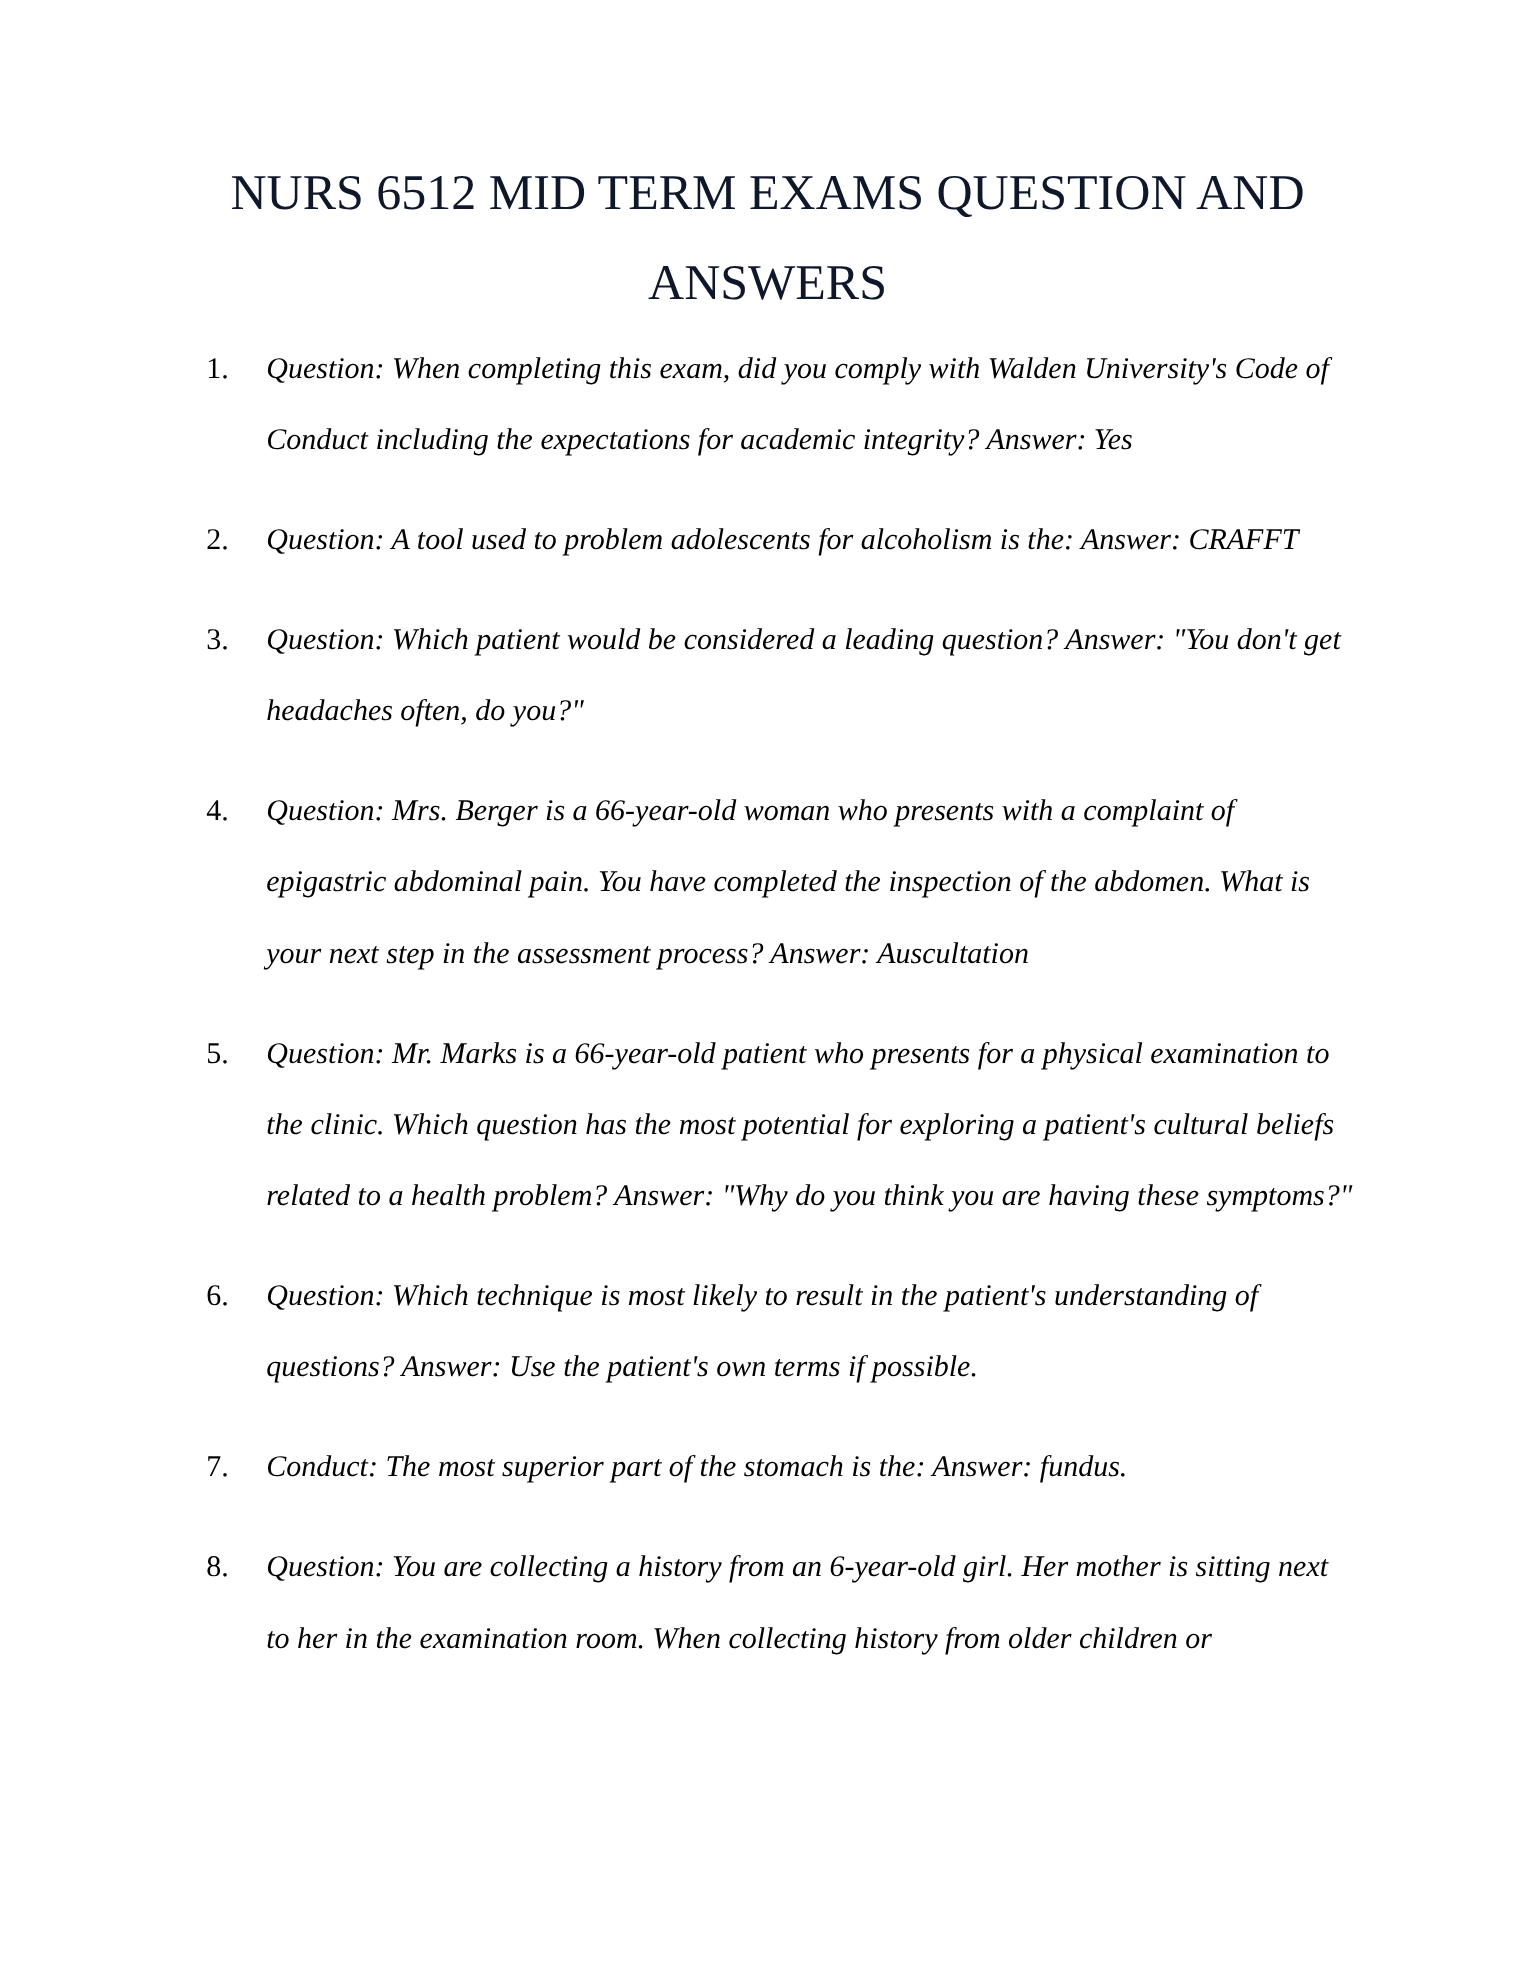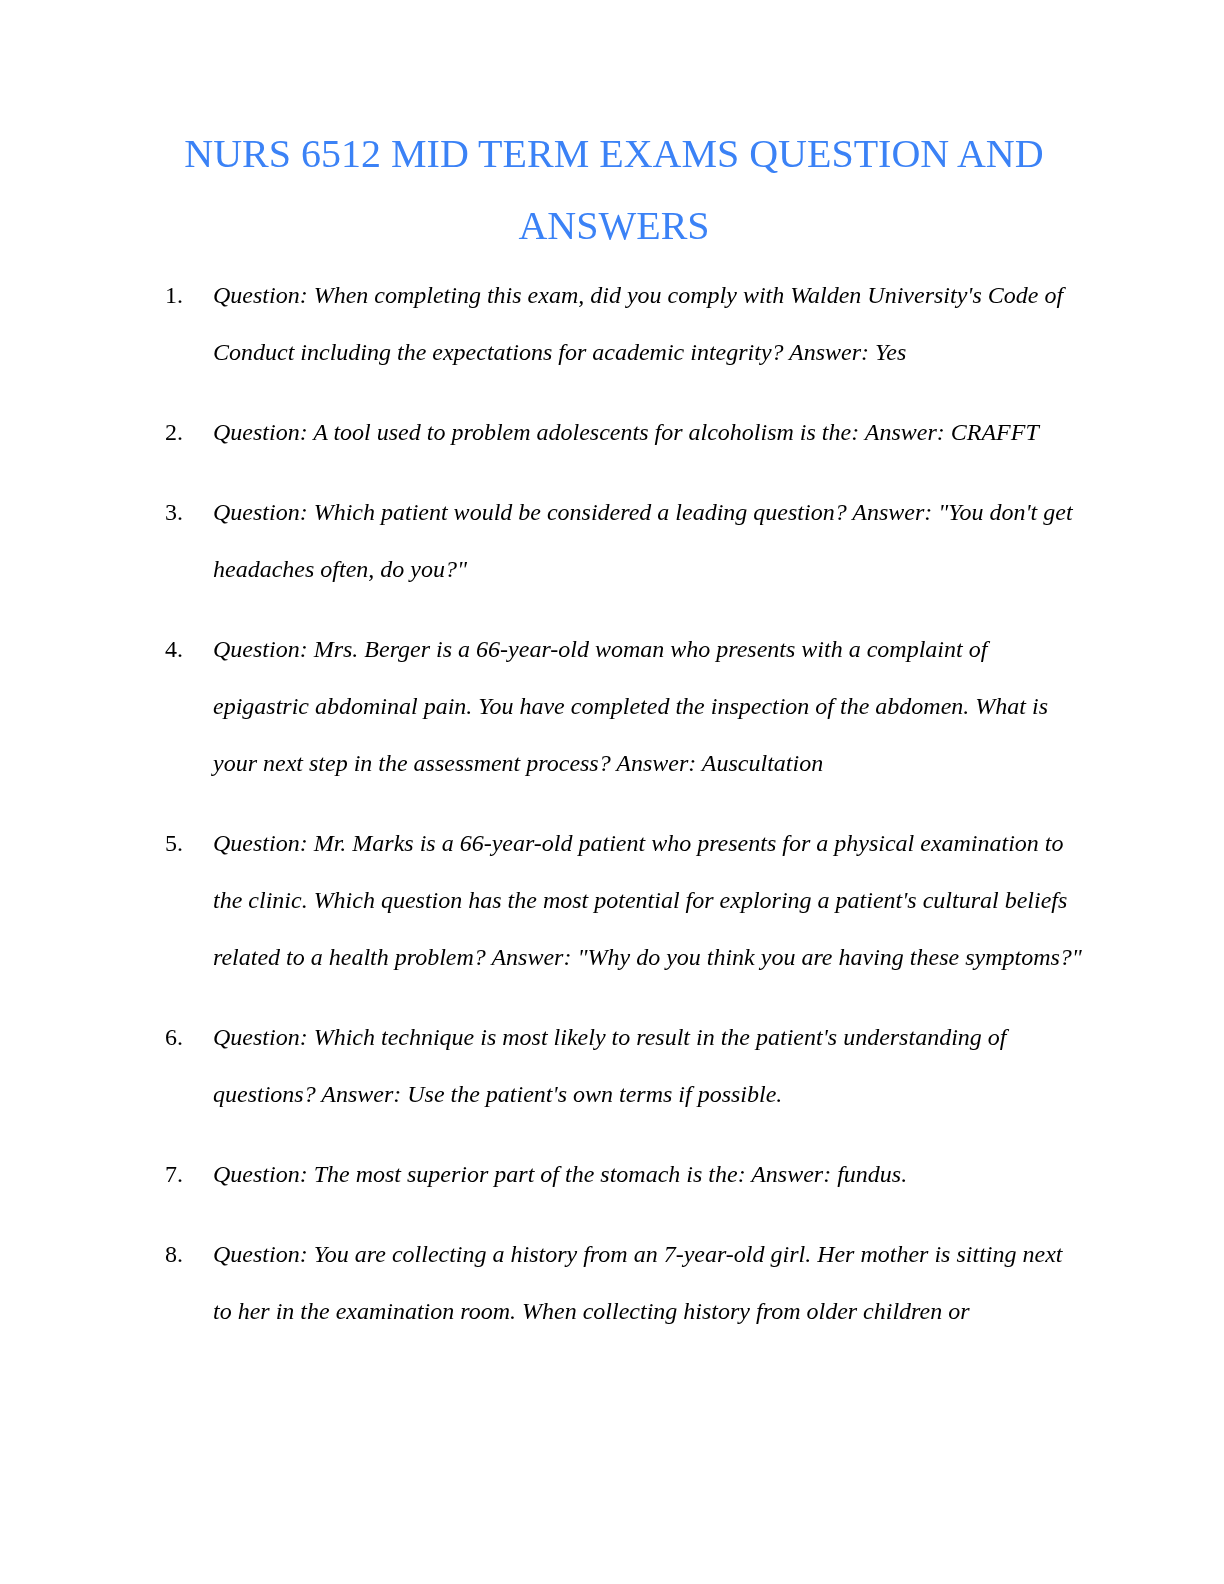--- a/index.html
+++ b/index.html
@@ -46,21 +46,21 @@
   .qa-text {
     flex: 1 1 auto;
     max-width: 871px;
     font-style: italic;
   }
 </style>
 </head>
 <body>
 
 <div class="page" style="color: rgb(0, 0, 0); background: rgb(255, 255, 255);">
-  <h1 class="doc-title" style="color: #3b82f6;">NURS 6512 MID TERM EXAMS QUESTION AND ANSWERS</h1>
+  <h1 class="doc-title" style="color: #0f172a;">NURS 6512 MID TERM EXAMS QUESTION AND ANSWERS</h1>
 
   <ol class="qa-list" id="qa-list">
   <li class="qa-item">
     <span class="qa-number">1.</span>
     <span class="qa-text">Question: When completing this exam, did you comply with Walden University's Code of Conduct including the expectations for academic integrity? Answer: Yes</span>
   </li>
 
   <li class="qa-item">
     <span class="qa-number">2.</span>
     <span class="qa-text">Question: A tool used to problem adolescents for alcoholism is the: Answer: CRAFFT</span>
@@ -81,21 +81,21 @@
     <span class="qa-text">Question: Mr. Marks is a 66-year-old patient who presents for a physical examination to the clinic. Which question has the most potential for exploring a patient's cultural beliefs related to a health problem? Answer: "Why do you think you are having these symptoms?"</span>
   </li>
 
   <li class="qa-item">
     <span class="qa-number">6.</span>
     <span class="qa-text">Question: Which technique is most likely to result in the patient's understanding of questions? Answer: Use the patient's own terms if possible.</span>
   </li>
 
   <li class="qa-item">
     <span class="qa-number">7.</span>
-    <span class="qa-text">Question: The most superior part of the stomach is the: Answer: fundus.</span>
+    <span class="qa-text">Conduct: The most superior part of the stomach is the: Answer: fundus.</span>
   </li>
 
   <li class="qa-item">
     <span class="qa-number">8.</span>
-    <span class="qa-text">Question: You are collecting a history from an 7-year-old girl. Her mother is sitting next to her in the examination room. When collecting history from older children or</span>
+    <span class="qa-text">Question: You are collecting a history from an 6-year-old girl. Her mother is sitting next to her in the examination room. When collecting history from older children or</span>
   </li>
 </ol>
 </div>
 
 </body></html>

